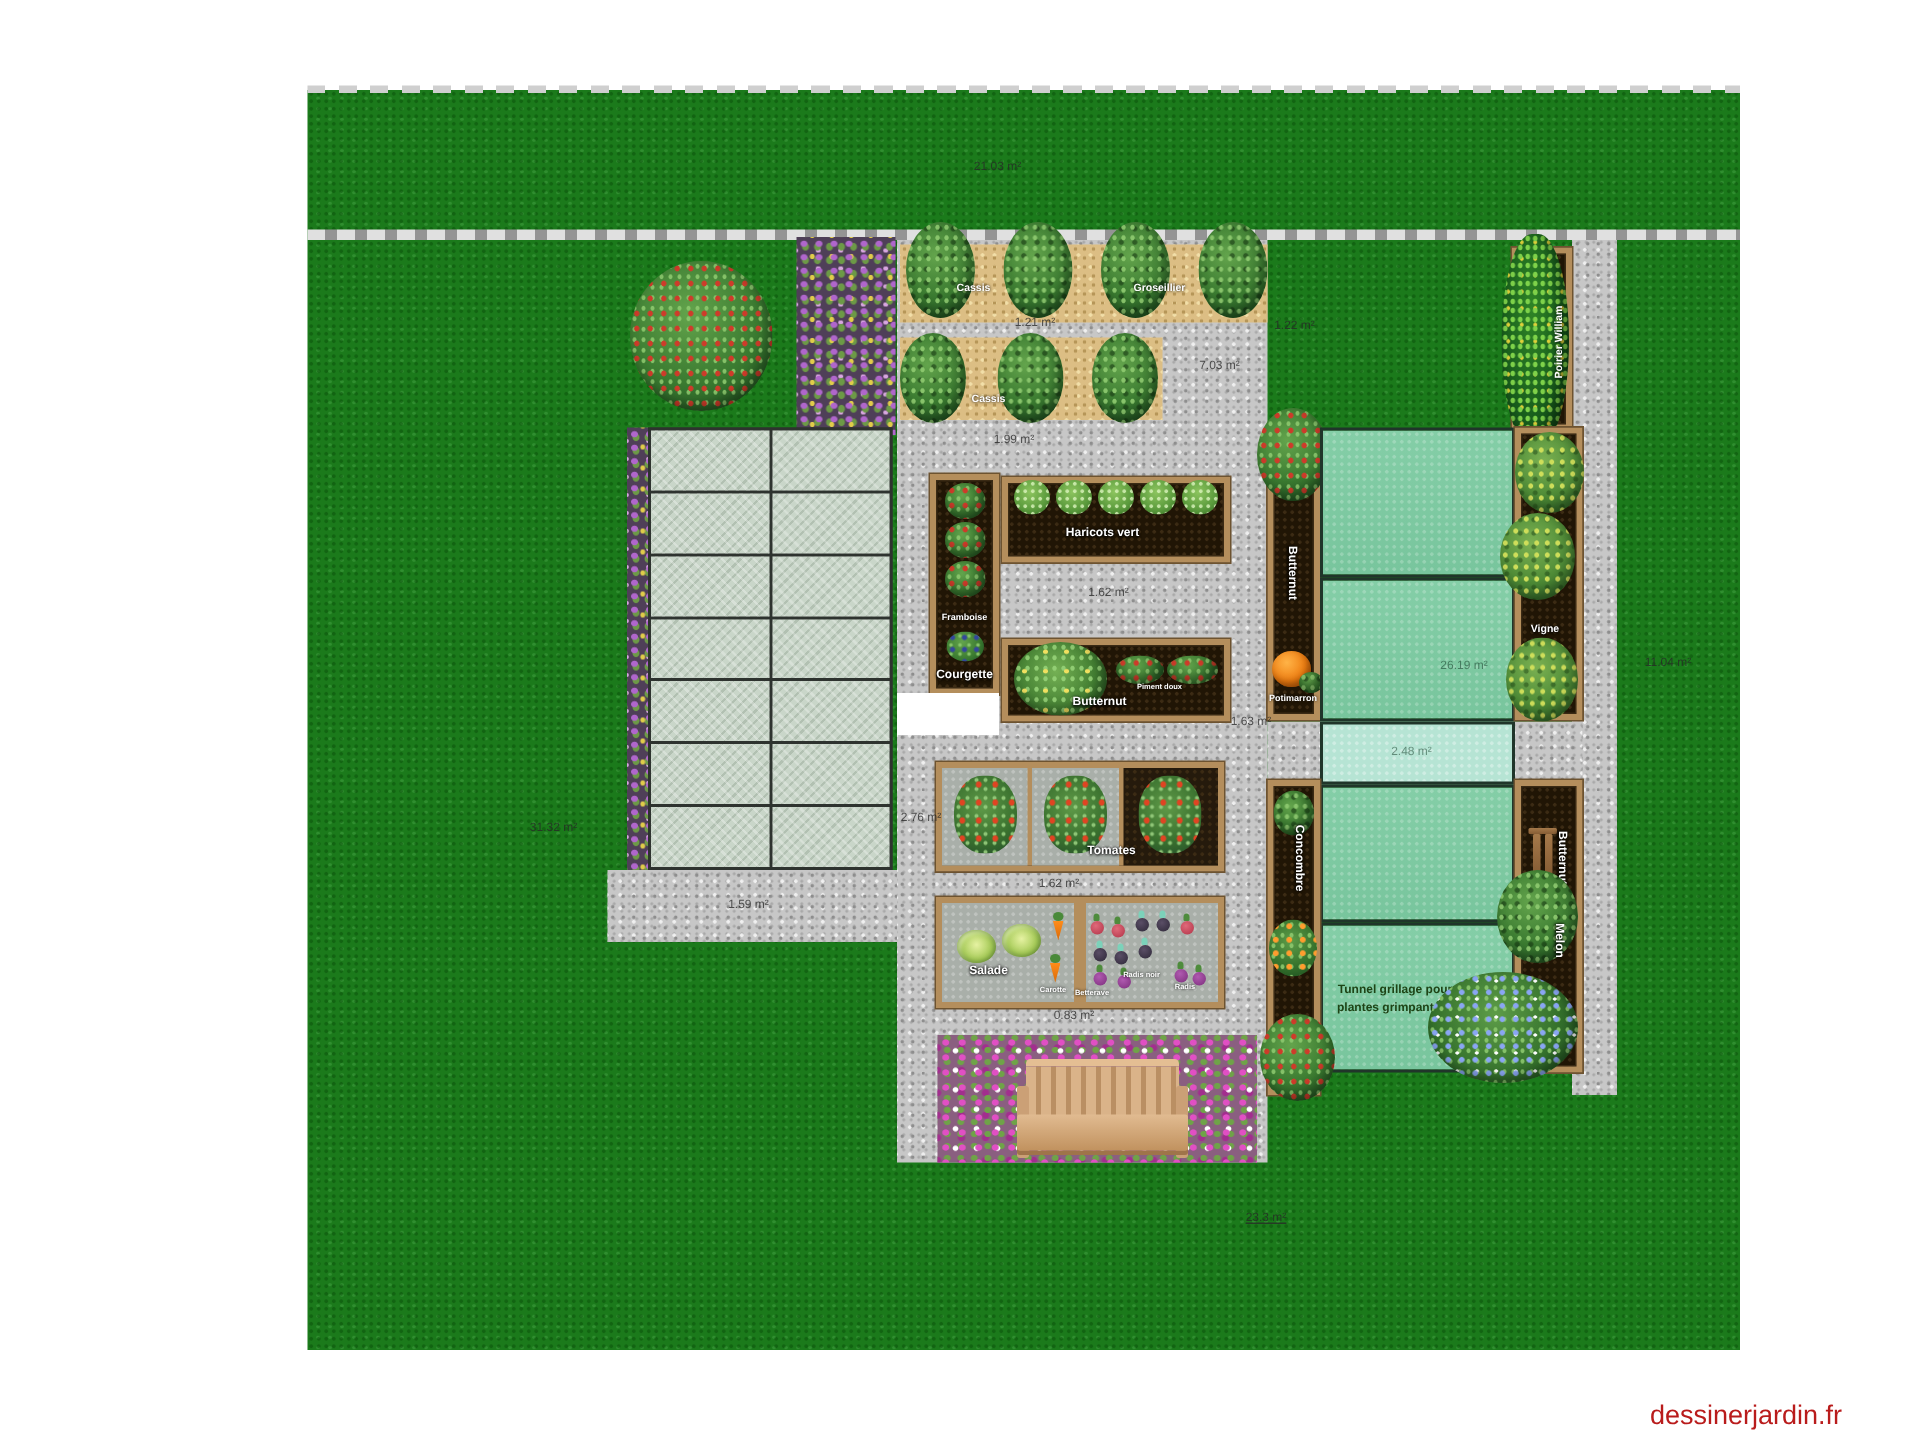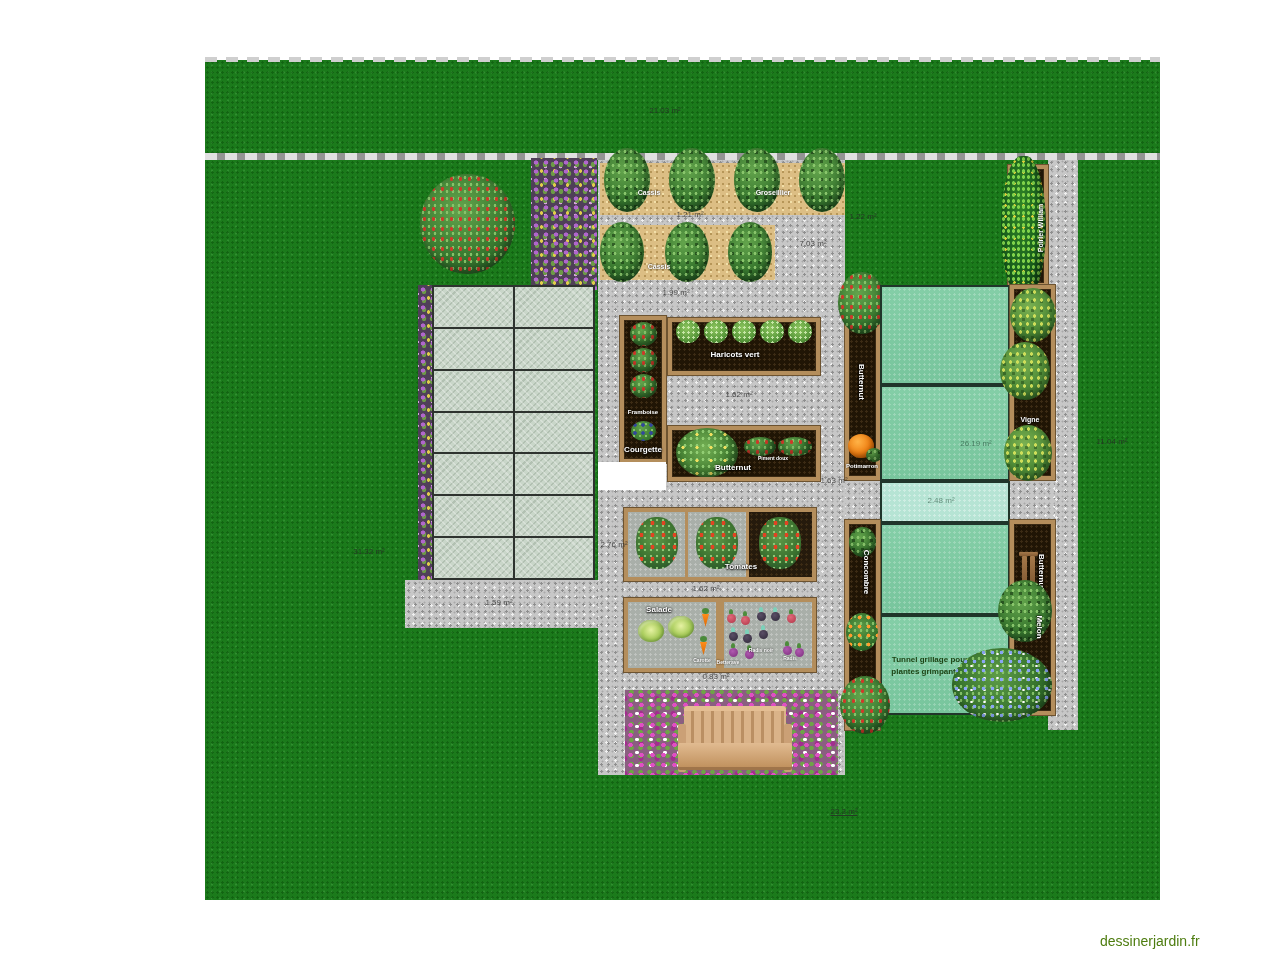--- a/index.html
+++ b/index.html
@@ -120,21 +120,21 @@
   .bench-arm{position:absolute;top:18px;width:8px;height:48px;background:#cba076;border-radius:2px;}
 
   
   .lbl{position:absolute;transform:translateX(-50%);white-space:nowrap;line-height:1;}
   .lbl-bed{color:#fff;font-size:8px;font-weight:bold;text-shadow:0 0 2px #000,0 1px 2px #000;}
   .lbl-sm{color:#fff;font-size:6px;font-weight:bold;text-shadow:0 0 2px #000;}
   .lbl-meas{color:rgba(40,40,40,.78);font-size:8px;text-align:center;}
   .lbl-v{transform:translate(-50%,-50%) rotate(90deg);}
   .lbl-vccw{transform:translate(-50%,-50%) rotate(-90deg);}
   .lbl-tunnel{color:#1e4416;font-size:8px;font-weight:bold;text-shadow:none;}
-  .watermark{position:absolute;color:#4d7c0f;font-size:14px;}
+  .watermark{position:absolute;color:#b91c1c;font-size:18px;}
 </style>
 </head>
 <body>
 <div id="stage">
 
 <div class="abs lawn" style="left:205px;top:60px;width:955px;height:840px;"></div>
 <div class="abs dash-top" style="left:205px;top:57px;width:955px;height:5px;"></div>
 
 <div class="abs gravel" style="left:598px;top:159px;width:247px;height:616px;"></div>
 <div class="abs gravel" style="left:405px;top:580px;width:193px;height:48px;"></div>
@@ -244,21 +244,21 @@
 <div class="radish r-dark" style="left:757px;top:612px;"></div>
 <div class="radish r-dark" style="left:771px;top:612px;"></div>
 <div class="radish r-pink" style="left:787px;top:614px;"></div>
 <div class="radish r-dark" style="left:729px;top:632px;"></div>
 <div class="radish r-dark" style="left:743px;top:634px;"></div>
 <div class="radish r-dark" style="left:759px;top:630px;"></div>
 <div class="radish r-purple" style="left:729px;top:648px;"></div>
 <div class="radish r-purple" style="left:745px;top:650px;"></div>
 <div class="radish r-purple" style="left:783px;top:646px;"></div>
 <div class="radish r-purple" style="left:795px;top:648px;"></div>
-<div class="lbl lbl-bed" style="left:659px;top:606px;">Salade</div>
+<div class="lbl lbl-bed" style="left:659px;top:643px;">Salade</div>
 <div class="lbl lbl-sm" style="left:702px;top:658px;font-size:5px;">Carotte</div>
 <div class="lbl lbl-sm" style="left:728px;top:660px;font-size:5px;">Betterave</div>
 <div class="lbl lbl-sm" style="left:761px;top:648px;font-size:5px;">Radis noir</div>
 <div class="lbl lbl-sm" style="left:790px;top:656px;font-size:5px;">Radis</div>
 
 <div class="abs fl-pink" style="left:625px;top:690px;width:213px;height:85px;"></div>
 <div class="abs" style="left:678px;top:706px;width:114px;height:72px;">
   <div class="bench-back"></div>
   <div class="bench-arm" style="left:0;"></div>
   <div class="bench-arm" style="right:0;"></div>

